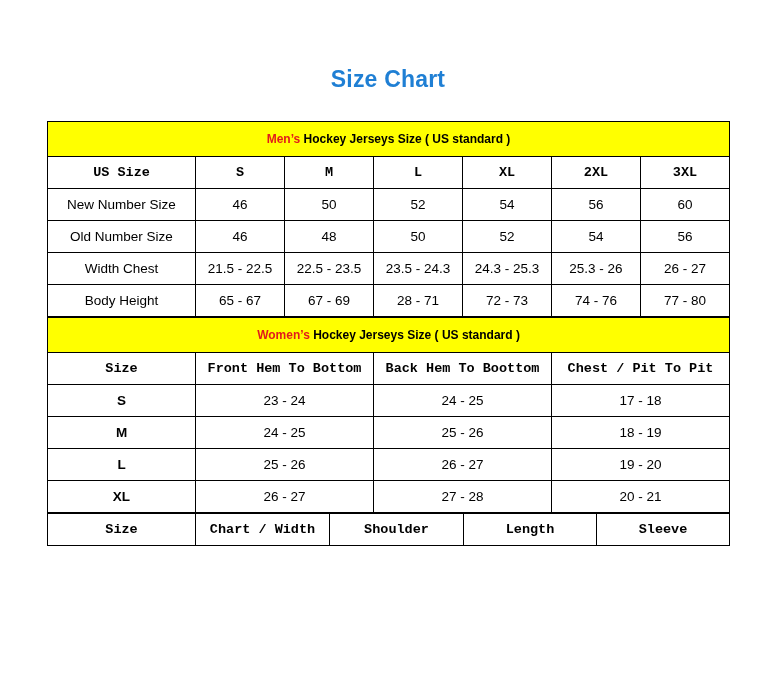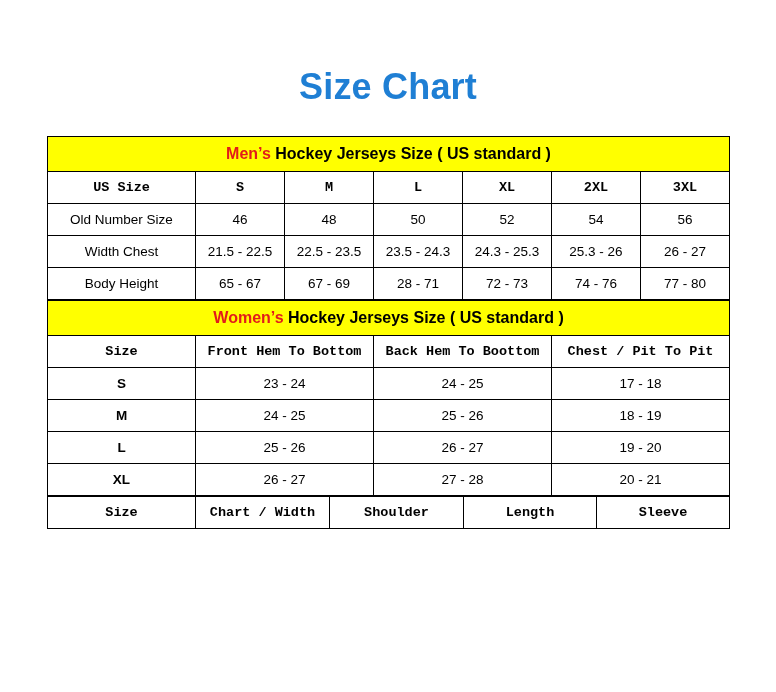--- a/index.html
+++ b/index.html
@@ -18,21 +18,21 @@
   .page {
     width: 776px;
     height: 692px;
     box-sizing: border-box;
     padding: 0;
     position: relative;
   }
   .title {
     text-align: center;
     color: #1f7fd4;
-    font-size: 36px;
+    font-size: 23px;
     font-weight: bold;
     letter-spacing: 0.2px;
     margin: 0;
     padding-top: 66px;
   }
   .tables-wrap {
     margin: 0 auto;
     width: 682px;
     padding-top: 28px;
   }
@@ -51,21 +51,21 @@
     text-align: center;
     vertical-align: middle;
     height: 27px;
     padding: 2px 2px;
     font-weight: normal;
     background: #ffffff;
   }
   .band td {
     background: #ffff00;
     font-weight: bold;
-    font-size: 16px;
+    font-size: 12px;
     height: 30px;
   }
   .band .accent {
     color: #e21b1b;
   }
   .hdr td {
     font-weight: bold;
     font-family: Liberation Mono, monospace;
   }
   .rowlabel {
@@ -98,20 +98,29 @@
           <td colspan="7"><span class="accent">Men’s</span><span> Hockey Jerseys Size ( US standard )</span></td>
         </tr>
         <tr class="hdr">
           <td>US Size</td>
           <td>S</td>
           <td>M</td>
           <td>L</td>
           <td>XL</td>
           <td>2XL</td>
           <td>3XL</td>
+        </tr>
+        <tr>
+          <td class="rowlabel">New Number Size</td>
+          <td>46</td>
+          <td>50</td>
+          <td>52</td>
+          <td>54</td>
+          <td>56</td>
+          <td>60</td>
         </tr>
         <tr>
           <td class="rowlabel">Old Number Size</td>
           <td>46</td>
           <td>48</td>
           <td>50</td>
           <td>52</td>
           <td>54</td>
           <td>56</td>
         </tr>

